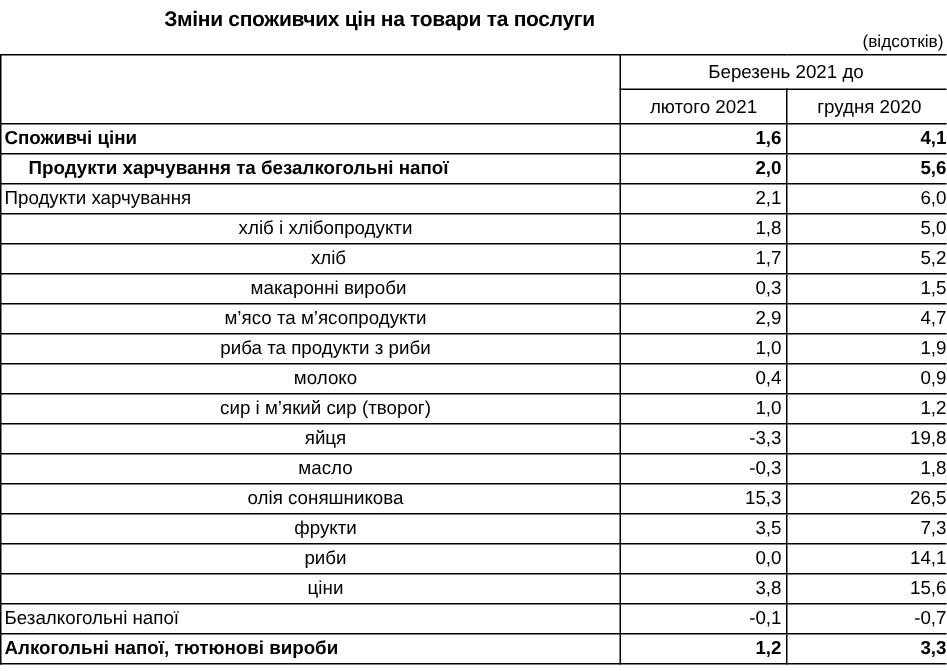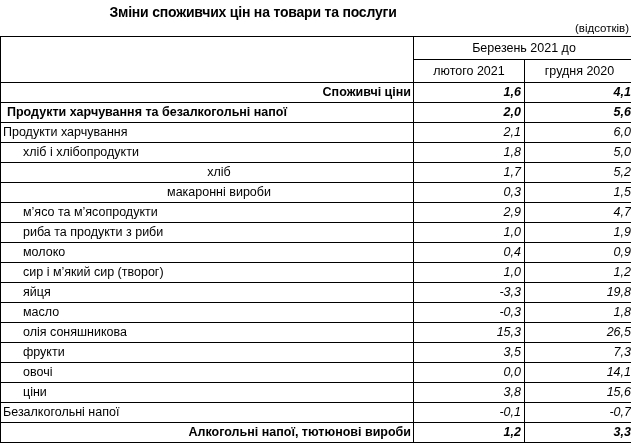--- a/index.html
+++ b/index.html
@@ -50,26 +50,26 @@
     }
     th {
       font-weight: normal;
       text-align: center;
       height: 22px;
       line-height: 22px;
     }
     col.c-name { width: 413px; }
     col.c-a { width: 111px; }
     col.c-b { width: 110px; }
-    td.num { text-align: right; padding-right: 3px; font-style: italic; }
+    td.num { text-align: right; padding-right: 3px; }
     tr.bold td { font-weight: bold; }
-    td.l0 { padding-left: 2px; text-align: right; }
-    td.l1 { padding-left: 6px; }
+    td.l0 { padding-left: 2px; }
+    td.l1 { padding-left: 18px; }
     td.l2 { }
-    td.l3 { padding-left: 22px; }
+    td.l3 { padding-left: 22px; text-align: center; }
     td.l4 { padding-left: 26px; text-align: center; }
   </style>
 </head>
 <body>
 
 <div class="title">Зміни споживчих цін на товари та послуги</div>
 <div class="units">(відсотків)</div>
 
 <table>
   <colgroup>
@@ -152,21 +152,21 @@
         <td class="l3">олія соняшникова</td>
         <td class="num">15,3</td>
         <td class="num">26,5</td>
       </tr>
       <tr>
         <td class="l3">фрукти</td>
         <td class="num">3,5</td>
         <td class="num">7,3</td>
       </tr>
       <tr>
-        <td class="l3">овочі</td>
+        <td class="l3">риби</td>
         <td class="num">0,0</td>
         <td class="num">14,1</td>
       </tr>
       <tr>
         <td class="l3">ціни</td>
         <td class="num">3,8</td>
         <td class="num">15,6</td>
       </tr>
       <tr>
         <td class="l2">Безалкогольні напої</td>

